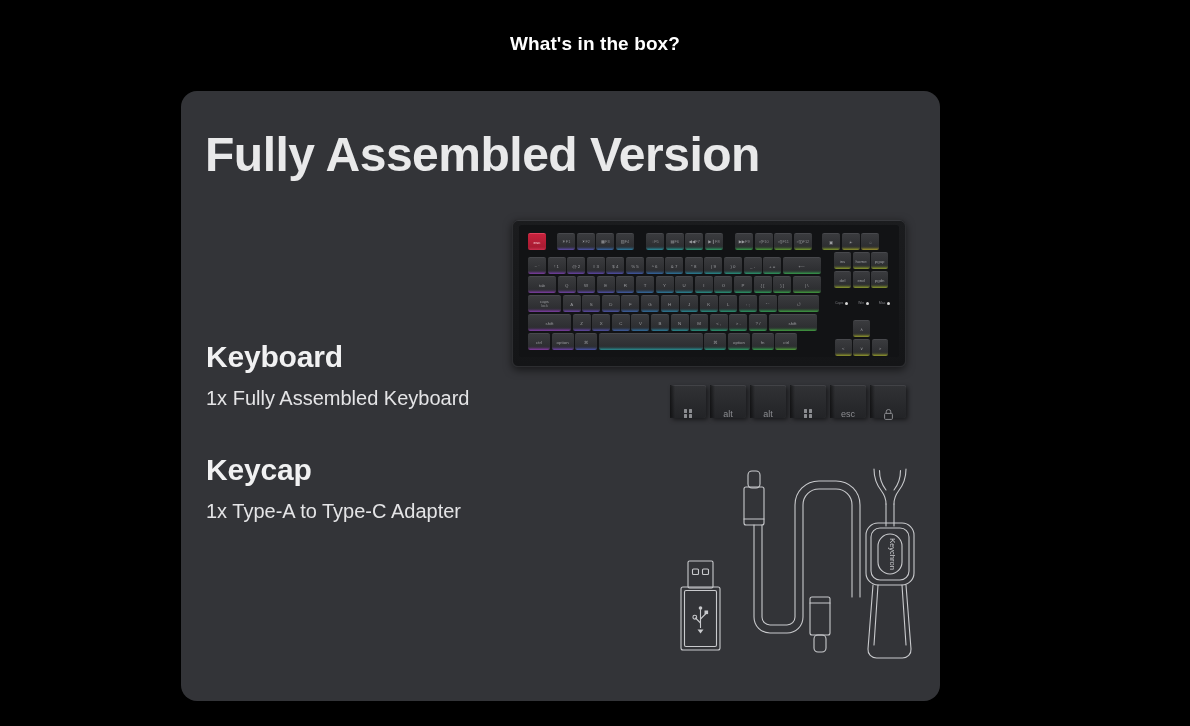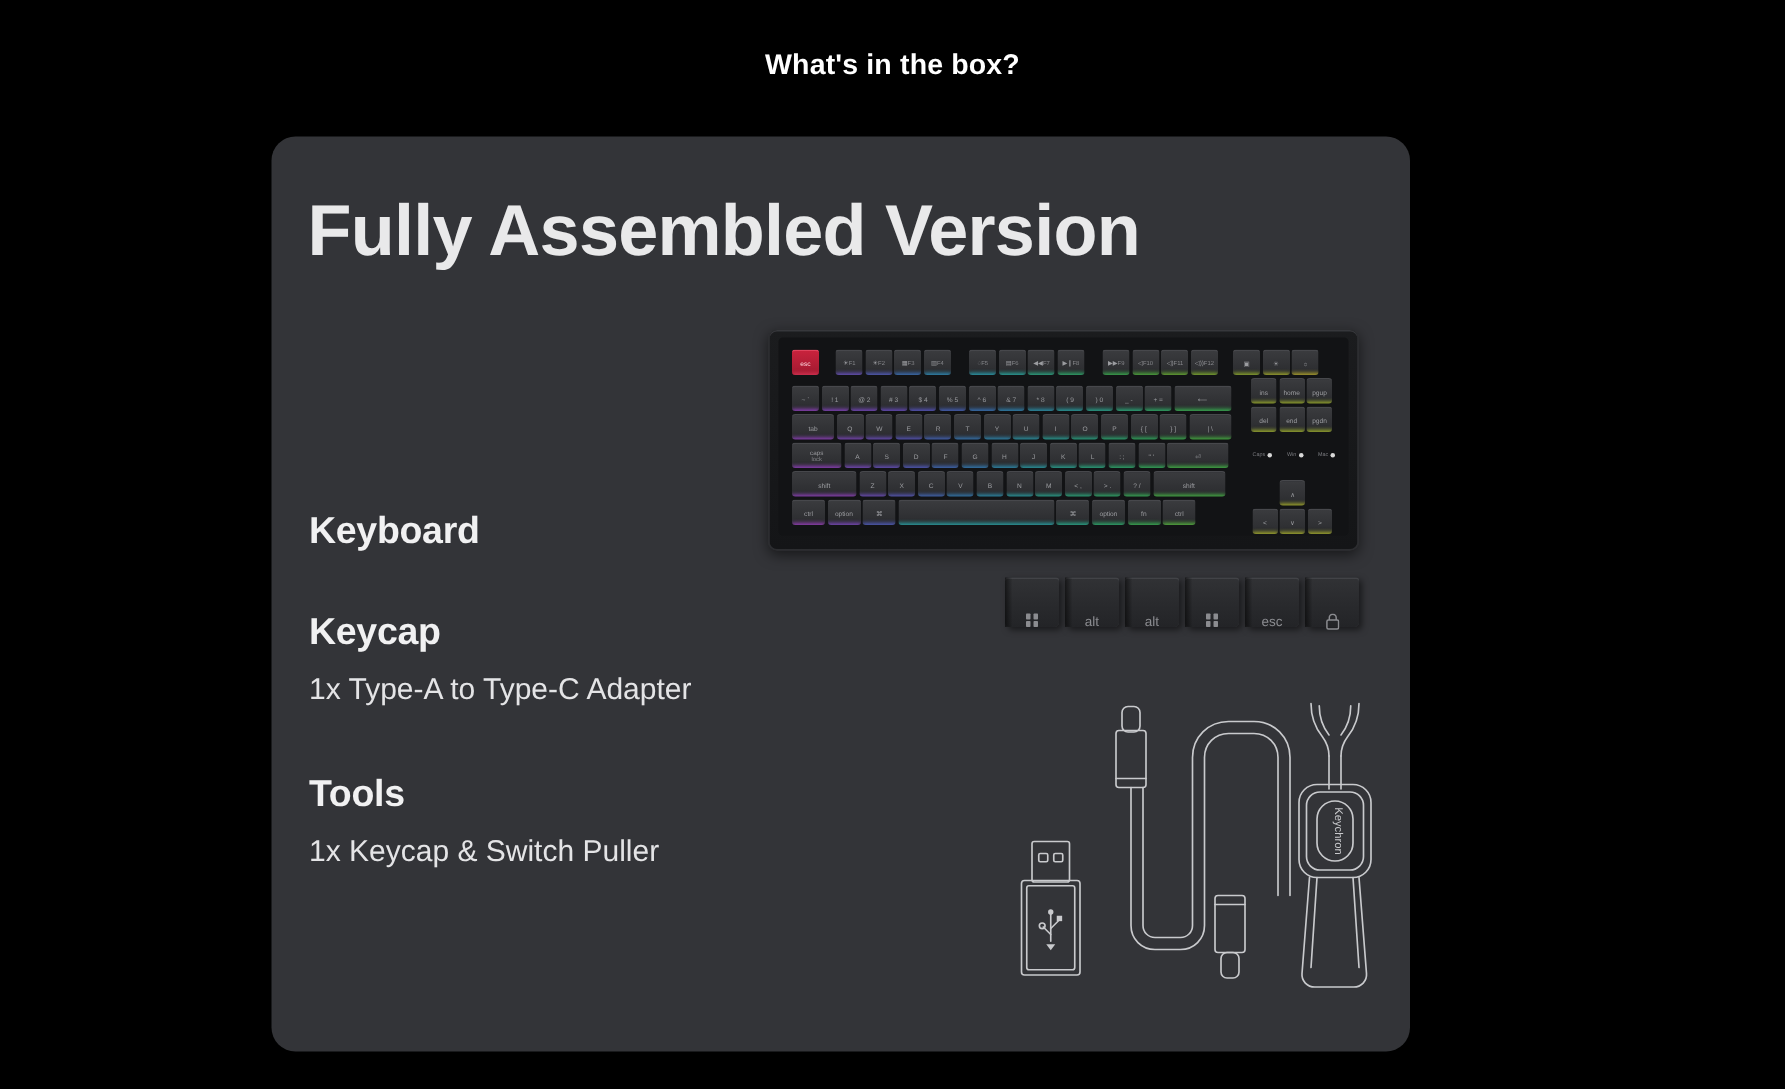--- a/index.html
+++ b/index.html
@@ -42,21 +42,21 @@
   
   #items-column {
     position: absolute;
     left: 25px; top: 249px;
     width: 330px;
   }
   .item-group { margin-bottom: 38px; }
   .item-group:last-child { margin-bottom: 0; }
   .item-heading {
     color: #f1f1f2;
-    font-size: 25px;
+    font-size: 30px;
     font-weight: bold;
     letter-spacing: -0.2px;
     margin-bottom: 7px;
     white-space: nowrap;
   }
   .item-line {
     color: #e4e4e6;
     font-size: 20px;
     font-weight: 400;
     line-height: 1.72;
@@ -170,31 +170,28 @@
 <div id="page-title">What's in the box?</div>
 
 <div id="box-card">
 
   <div id="card-title">Fully Assembled Version</div>
 
   <div id="items-column">
 
     <div class="item-group">
       <div class="item-heading">Keyboard</div>
+      <div class="item-line">1x Fully Assembled Keyboard</div>
     </div>
 
     <div class="item-group">
       <div class="item-heading">Keycap</div>
       <div class="item-line">1x Type-A to Type-C Adapter</div>
     </div>
 
-    <div class="item-group">
-      <div class="item-heading">Tools</div>
-      <div class="item-line">1x Keycap &amp; Switch Puller</div>
-    </div>
 
   </div>
 
   <div id="keyboard-art">
     <div class="kb-case">
       <div class="kb-plate">
         <div class="kb-rows" id="kb-main">
             <div class="kb-row fn-row">
               <div class="key esc" style="width: 18px; --glow: #e03a5c;">esc</div>
               <div class="key gap" style="width: 8px;"></div>

